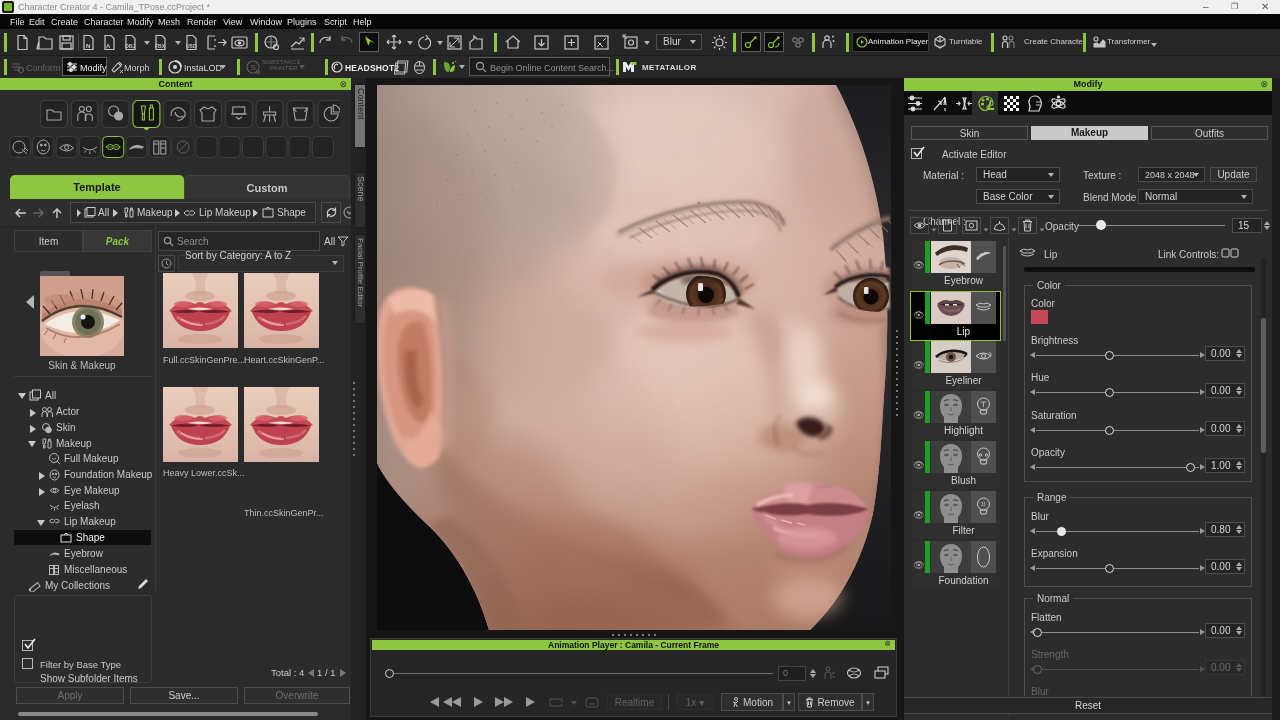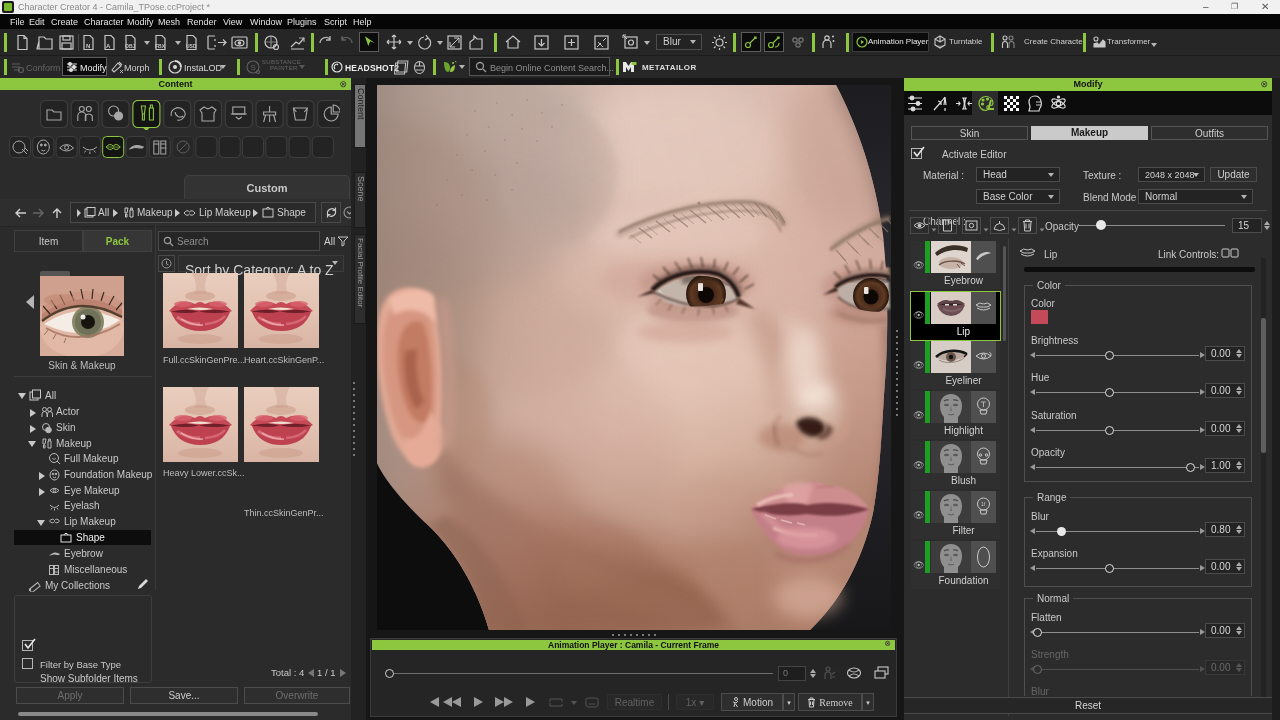--- a/index.html
+++ b/index.html
@@ -406,20 +406,21 @@
           <rect x="0.5" y="0.5" width="21" height="21" rx="4" fill="#232323" stroke="#3e3e3e"></rect>
         </g>
       <g transform="translate(279.6,0)">
           <rect x="0.5" y="0.5" width="21" height="21" rx="4" fill="#232323" stroke="#3e3e3e"></rect>
         </g>
       <g transform="translate(302.9,0)">
           <rect x="0.5" y="0.5" width="21" height="21" rx="4" fill="#232323" stroke="#3e3e3e"></rect>
         </g>
     </svg>
 
+    <div class="tab-t" style="left:10px;top:97px;width:174px;height:24px;background:#8dc63f;color:#1a1a1a;font-size:11px;line-height:24px;">Template</div>
     <div class="tab-t" style="left:184px;top:97px;width:166px;height:24px;background:#333;color:#c9c9c9;font-size:11px;line-height:24px;border:1px solid #414141;border-bottom:none;">Custom</div>
 
     <div style="position:absolute;left:0;top:121px;width:351px;height:28px;background:#2e2e2e;border-bottom:1px solid #242424;"></div>
     <svg class="abs" style="left:14px;top:128px;" width="52" height="14" viewBox="0 0 52 14" fill="none" stroke="#cfcfcf" stroke-width="1.4">
         <path d="M12 7 H2 m4 -4 l-4 4 l4 4"></path>
         <g opacity="0.35">
           <path d="M19 7 h10 m-4 -4 l4 4 l-4 4"></path>
         </g>
         <path d="M43 12 V3 m-4 4 l4 -4 l4 4"></path>
       </svg>
@@ -456,39 +457,39 @@
     <svg class="abs" style="left:325px;top:128px;" width="13" height="13" viewBox="0 0 13 13" fill="none" stroke="#c9c9c9" stroke-width="1.2">
         <path d="M2.5 8 a4.5 4.5 0 0 1 8 -3.5 M10.5 5 a4.5 4.5 0 0 1 -8 3.5"></path>
         <path d="M10.5 1.5 v3 h-3 M2.5 11.5 v-3 h3"></path>
       </svg>
     <svg class="abs" style="left:343px;top:128px;" width="13" height="13" viewBox="0 0 13 13" fill="none" stroke="#9a9a9a" stroke-width="1.1">
         <circle cx="6.5" cy="6.5" r="5.5"></circle>
         <path d="M4 5.5 l2.5 2.5 l2.5 -2.5"></path>
       </svg>
 
     <div style="position:absolute;left:14px;top:152px;width:69px;height:22px;background:#2c2c2c;border:1px solid #404040;color:#c9c9c9;font-size:10px;text-align:center;line-height:21px;">Item</div>
-    <div style="position:absolute;left:83px;top:152px;width:69px;height:22px;background:#363636;border:1px solid #404040;color:#8dc63f;font-size:10px;font-weight:bold;text-align:center;line-height:21px;">Pack</div>
+    <div style="position:absolute;left:83px;top:152px;width:69px;height:22px;background:#363636;border:1px solid #404040;color:#8dc63f;font-size:10px;font-weight:bold;text-align:center;line-height:21px;font-style:italic;">Pack</div>
     <div style="position:absolute;left:158px;top:153px;width:162px;height:20px;background:#262626;border:1px solid #4a4a4a;"></div>
     <svg class="abs" style="left:163px;top:158px;" width="11" height="11" viewBox="0 0 11 11" fill="none" stroke="#9a9a9a" stroke-width="1.2">
         <circle cx="4.5" cy="4.5" r="3.2"></circle>
         <path d="M7 7 l3 3"></path>
       </svg>
     <div class="crumb" style="left:177px;top:158px;color:#8f8f8f;">Search</div>
     <div class="crumb" style="left:324px;top:158px;color:#cfcfcf;">All</div>
     <svg class="abs" style="left:337px;top:157px;" width="12" height="12" viewBox="0 0 12 12" fill="none" stroke="#c0c0c0">
         <path d="M1 2 h10 l-4 4 v4 l-2 1 v-5 z"></path>
       </svg>
 
     <div style="position:absolute;left:158px;top:177px;width:17px;height:17px;border:1px solid #4a4a4a;"></div>
     <svg class="abs" style="left:161px;top:180px;" width="11" height="11" viewBox="0 0 11 11" fill="none" stroke="#9a9a9a">
         <circle cx="5.5" cy="5.5" r="4.5"></circle>
         <path d="M5.5 3 v3 l2 1"></path>
       </svg>
     <div style="position:absolute;left:178px;top:177px;width:166px;height:17px;border:1px solid #3c3c3c;background:#2d2d2d;"></div>
-    <div class="crumb" style="left:185px;top:184px;font-size:14px;">Sort by Category: A to Z</div>
+    <div class="crumb" style="left:185px;top:172px;font-size:10px;">Sort by Category: A to Z</div>
     <div class="caret" style="left:332px;top:183px;"></div>
 
     <svg class="abs" style="left:24px;top:216px;" width="12" height="16" viewBox="0 0 12 16">
         <path d="M10 1 L2 8 l8 7 z" fill="#b5b5b5"></path>
       </svg>
     <div style="position:absolute;left:40px;top:193px;width:84px;height:6px;background:#555;border-radius:2px 2px 0 0;width:30px;"></div>
     <svg class="abs" style="left:40px;top:198px;" width="84" height="80" viewBox="0 0 84 80">
       <rect width="84" height="80" fill="#d8ac9a"></rect>
       <rect width="84" height="30" fill="#cfa08d"></rect>
       <ellipse cx="42" cy="52" rx="42" ry="30" fill="#e2b9a6"></ellipse>
@@ -977,21 +978,21 @@
           <path d="M4 7 h6"></path>
         </svg>
       <div class="btn dim" style="left:236px;top:55px;width:55px;height:16px;line-height:15px;border-color:#3c3c3c;">Realtime</div>
       <div class="abs" style="left:297px;top:55px;width:1px;height:16px;background:#4a4a4a;"></div>
       <div class="btn dim" style="left:305px;top:55px;width:38px;height:16px;line-height:15px;border-color:#3c3c3c;">1x ▾</div>
       <div class="btn" style="left:350px;top:54px;width:62px;height:18px;line-height:17px;"><svg width="9" height="11" viewBox="0 0 9 11" style="vertical-align:-2px;margin-right:3px;" fill="none" stroke="#ccc">
             <circle cx="5" cy="2" r="1.5"></circle>
             <path d="M2 5 l3 1 l2 -2 M4 6 l-1 4 m1.5 -3 l2 3"></path>
           </svg>Motion</div>
       <div class="btn" style="left:412px;top:54px;width:12px;height:18px;line-height:17px;font-size:7px;">▾</div>
-      <div class="btn" style="left:427px;top:54px;width:64px;height:18px;line-height:17px;font-family:Liberation Serif, serif;"><svg width="9" height="11" viewBox="0 0 9 11" style="vertical-align:-2px;margin-right:3px;" fill="none" stroke="#ccc">
+      <div class="btn" style="left:427px;top:54px;width:64px;height:18px;line-height:17px;"><svg width="9" height="11" viewBox="0 0 9 11" style="vertical-align:-2px;margin-right:3px;" fill="none" stroke="#ccc">
             <path d="M1 2.5 h7 M3 2.5 v-1.5 h3 v1.5 M2 2.5 l0.5 7.5 h4 l0.5 -7.5 M3.5 4.5 v3.5 M5.5 4.5 v3.5"></path>
           </svg>Remove</div>
       <div class="btn" style="left:491px;top:54px;width:12px;height:18px;line-height:17px;font-size:7px;">▾</div>
     </div>
   </div>
 
   <div id="rightpanel" class="abs">
     <div class="ghead" style="left:0;top:0;width:368px;height:13px;line-height:13px;">Modify<span class="x">⊗</span></div>
     
     <div class="abs" style="left:0;top:13px;width:368px;height:24px;background:#0c0c0c;"></div>

